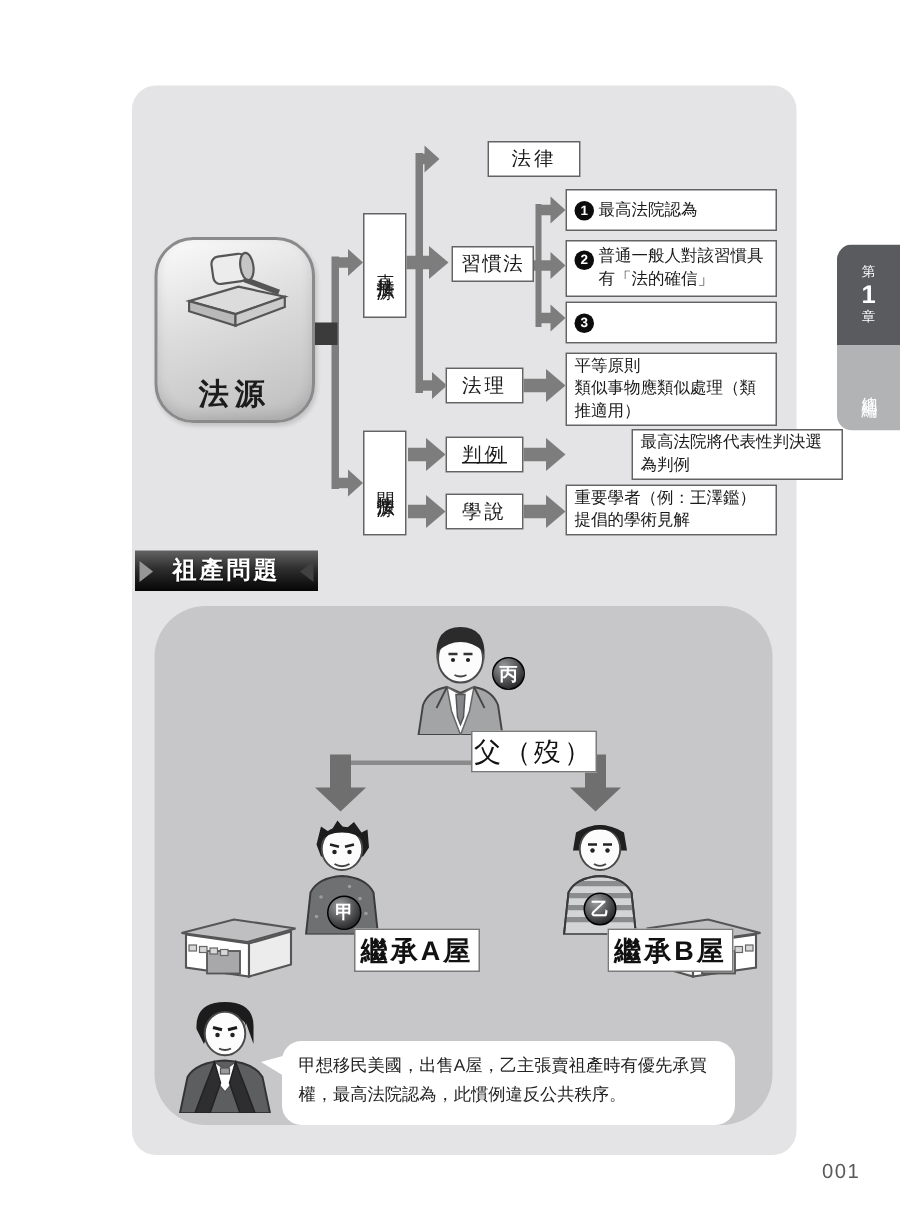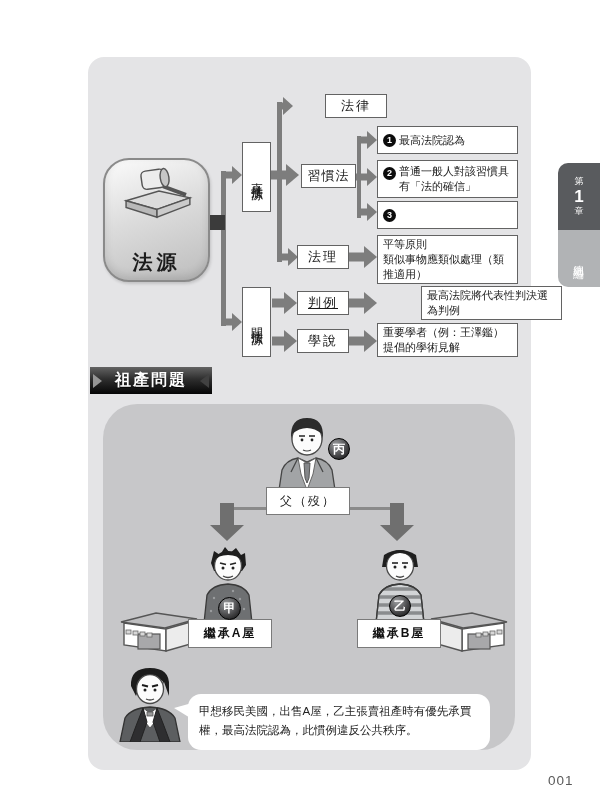--- a/index.html
+++ b/index.html
@@ -56,21 +56,21 @@
 
   
   .root-box { position:absolute; left:103px; top:158px; width:107px; height:124px;
     background:linear-gradient(160deg,#fbfbfb 0%,#dcdcdc 45%,#bdbdbd 100%);
     border:2px solid #8a8a8a; border-radius:26px; box-shadow:inset 0 -4px 8px rgba(0,0,0,.12), 1px 2px 3px rgba(0,0,0,.15);
     display:flex; flex-direction:column; align-items:center; justify-content:center;gap:25px; }
   .root-box .lbl { font-size:20px; font-weight:bold; color:#1c1c1c; letter-spacing:4px; margin-top:2px; }
 
   
   .ebox { position:absolute; background:#fff; border:1px solid #7a7a7a; display:flex;
-    align-items:center; justify-content:center; font-size:12px; color:#111; letter-spacing:2px; z-index:2; }
+    align-items:center; justify-content:center; font-size:18px; color:#111; letter-spacing:2px; z-index:2;margin-left:48px; }
   .ebox.b { font-weight:bold; }
 
   .badge { position:absolute; border-radius:50%; border:1px solid #000;
     background:radial-gradient(circle at 35% 28%, #9b9d9f 0%, #4a4a4c 55%, #0b0b0b 100%);
     color:#fff; font-weight:bold; display:flex; align-items:center; justify-content:center; z-index:4; }
 
   .bubble { position:absolute; left:188px; top:694px; width:302px; height:56px; background:#fff;
     border-radius:13px; z-index:2; padding:8px 11px; font-size:11.5px; line-height:1.65; color:#222; }
   .bubble::before { content:""; position:absolute; left:-14px; top:9px; width:0; height:0;
     border-top:5px solid transparent; border-bottom:11px solid transparent; border-right:18px solid #fff; }

